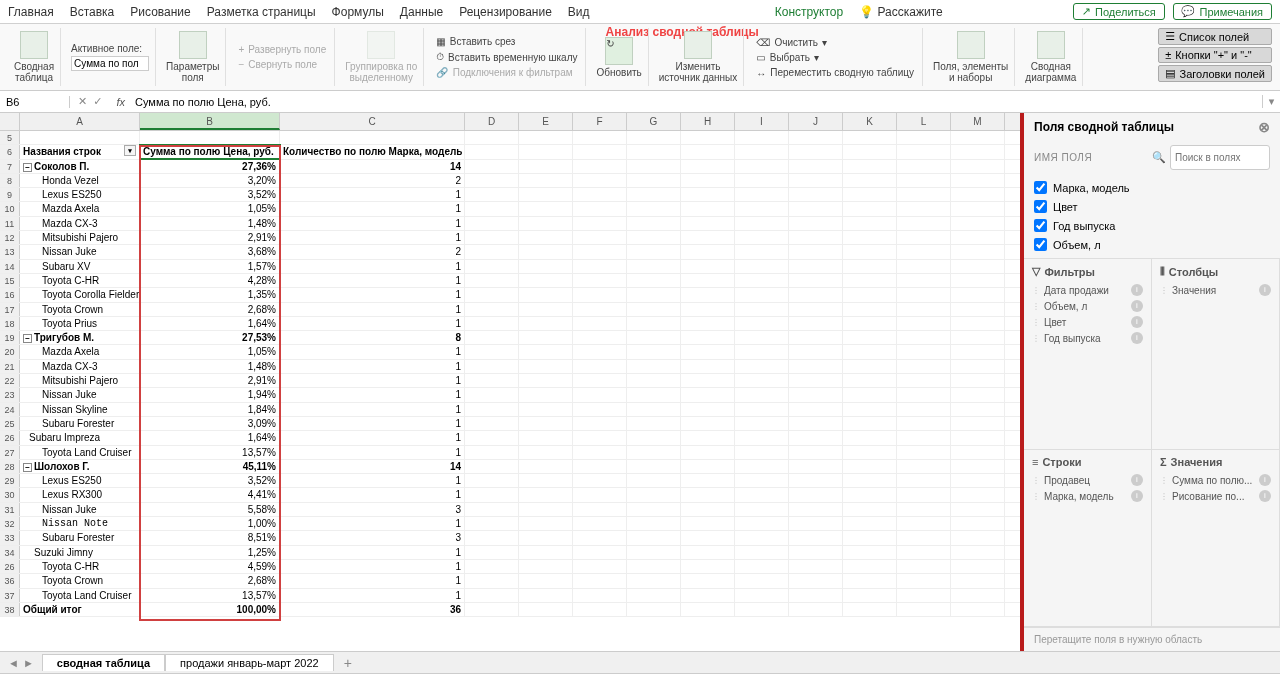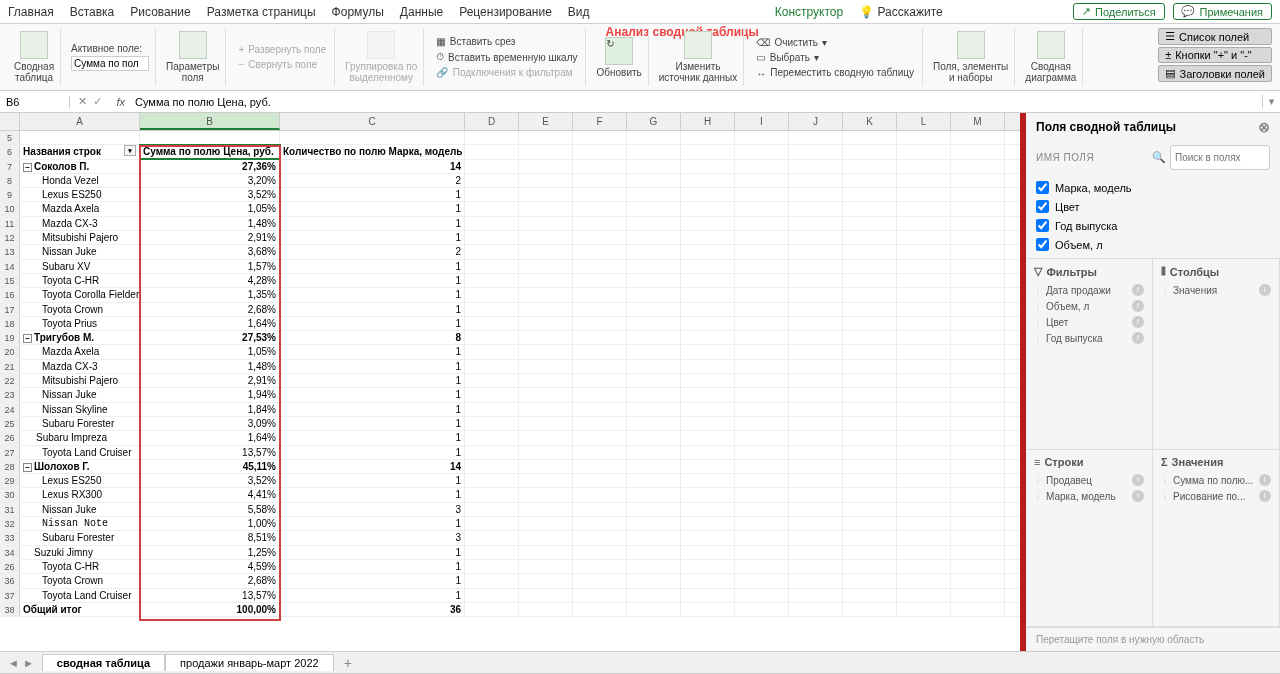--- a/index.html
+++ b/index.html
@@ -41,21 +41,21 @@
 .row { display: flex; height: 14.3px; border-bottom: 1px solid #eee; }
 .row-h { width: 20px; background: #f0f0f0; border-right: 1px solid #ccc; text-align: center; font-size: 9px; color: #555; line-height: 14px; }
 .cell { border-right: 1px solid #eee; padding: 0 3px; font-size: 10px; line-height: 14px; white-space: nowrap; overflow: hidden; }
 .cell.bold { font-weight: 700; }
 .cell.right { text-align: right; }
 .cell.sel { background: #fff; outline: 2px solid #1e7e34; outline-offset: -1px; }
 .outline-btn { display: inline-block; width: 9px; height: 9px; border: 1px solid #888; font-size: 8px; line-height: 7px; text-align: center; margin-right: 2px; }
 .dropdown-btn { display: inline-block; width: 12px; height: 11px; border: 1px solid #aaa; background: #f5f5f5; font-size: 7px; text-align: center; line-height: 9px; float: right; }
 .red-box { position: absolute; border: 2px solid #d04040; pointer-events: none; }
 
-.side-panel { width: 260px; background: #f5f5f5; border-left: 6px solid #b91c1c; display: flex; flex-direction: column; }
+.side-panel { width: 260px; background: #f5f5f5; border-left: 4px solid #b91c1c; display: flex; flex-direction: column; }
 .sp-header { display: flex; align-items: center; justify-content: space-between; padding: 6px 10px; font-size: 12px; font-weight: 600; }
 .sp-close { color: #888; font-size: 14px; cursor: pointer; }
 .sp-section { padding: 4px 10px; }
 .sp-label { font-size: 10px; color: #888; text-transform: uppercase; letter-spacing: 0.5px; }
 .sp-search { display: flex; align-items: center; gap: 4px; }
 .sp-search input { border: 1px solid #ccc; border-radius: 3px; padding: 6px 4px; font-size: 10px; width: 100px; }
 .sp-fields { padding: 4px 10px; }
 .sp-field { display: flex; align-items: center; gap: 6px; padding: 3px 0; font-size: 11px; }
 .sp-field input { width: 13px; height: 13px; }
 .sp-areas { display: grid; grid-template-columns: 1fr 1fr; gap: 0; border-top: 1px solid #ddd; flex: 1; }
@@ -570,21 +570,21 @@
           <div class="cell wN"></div>
           <div class="cell wN"></div>
           <div class="cell wN"></div>
           <div class="cell wN"></div>
           <div class="cell wN"></div>
           <div class="cell wN"></div>
           <div class="cell wN"></div>
         </div>
         <div class="row">
           <div class="row-h">26</div>
-          <div class="cell wA" style="padding-left: 16px;">Subaru Impreza</div>
+          <div class="cell wA" style="padding-left: 9px;">Subaru Impreza</div>
           <div class="cell wB right">1,64%</div>
           <div class="cell wC right">1</div>
           <div class="cell wN"></div>
           <div class="cell wN"></div>
           <div class="cell wN"></div>
           <div class="cell wN"></div>
           <div class="cell wN"></div>
           <div class="cell wN"></div>
           <div class="cell wN"></div>
           <div class="cell wN"></div>

